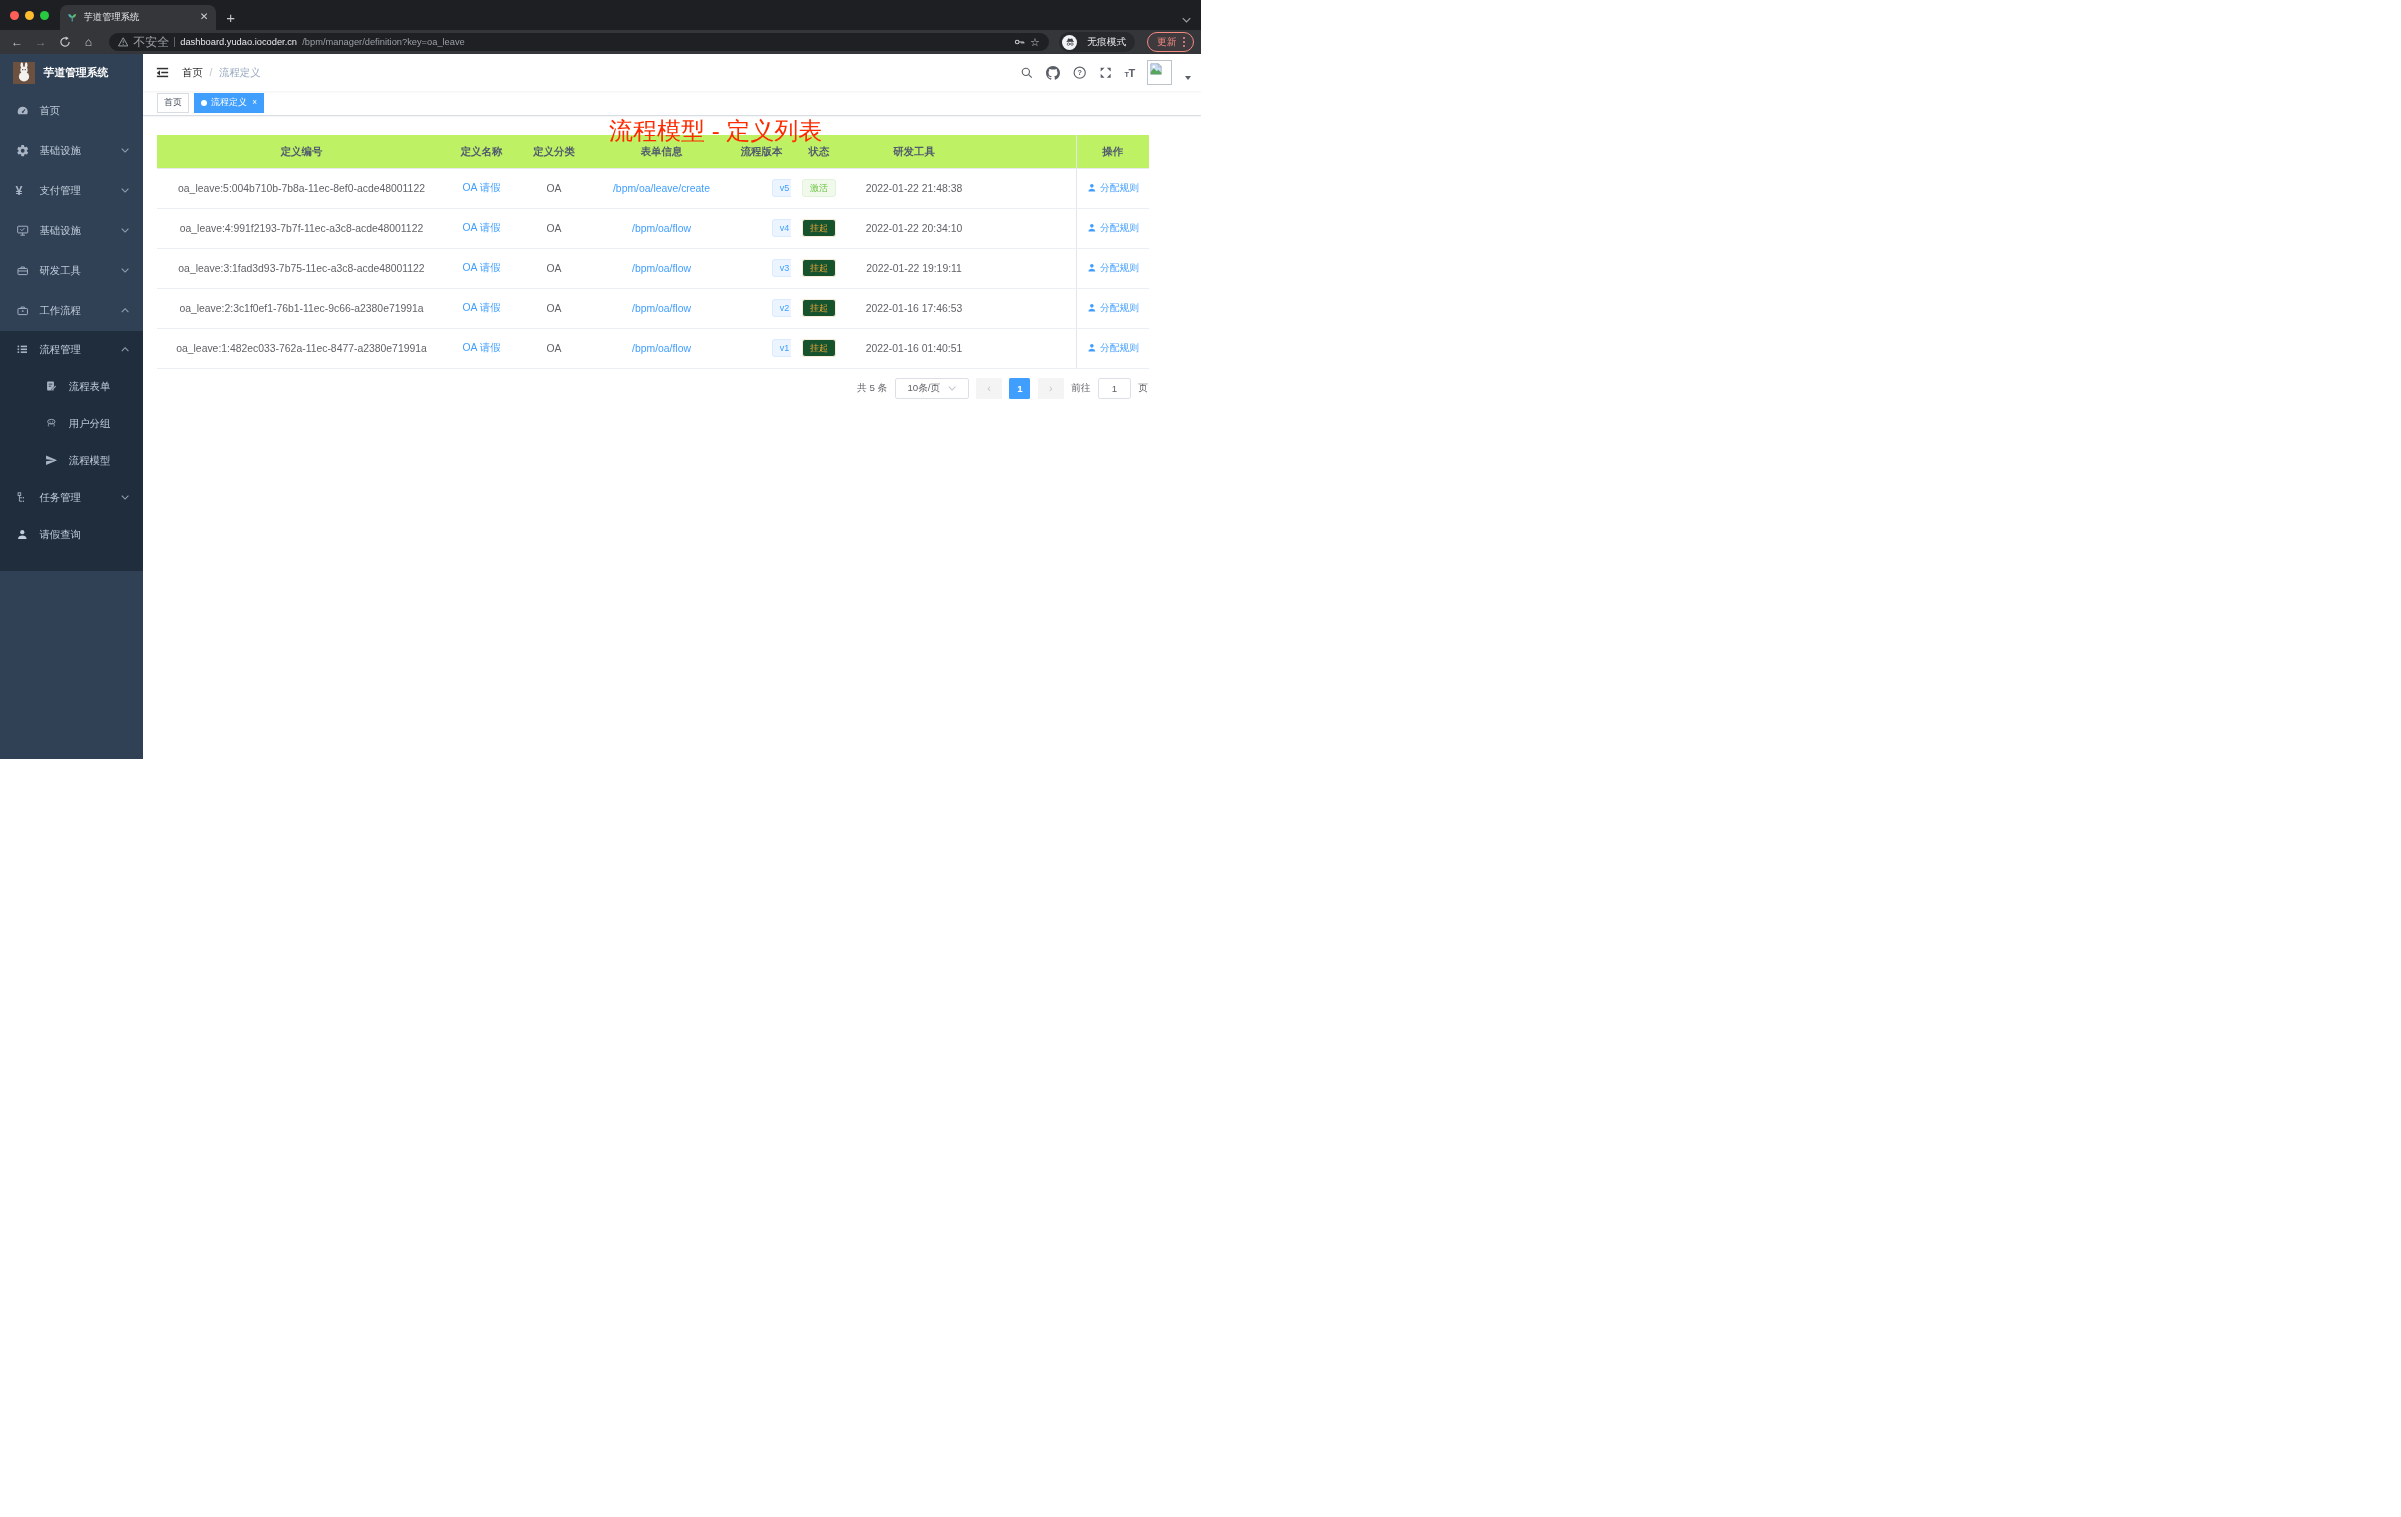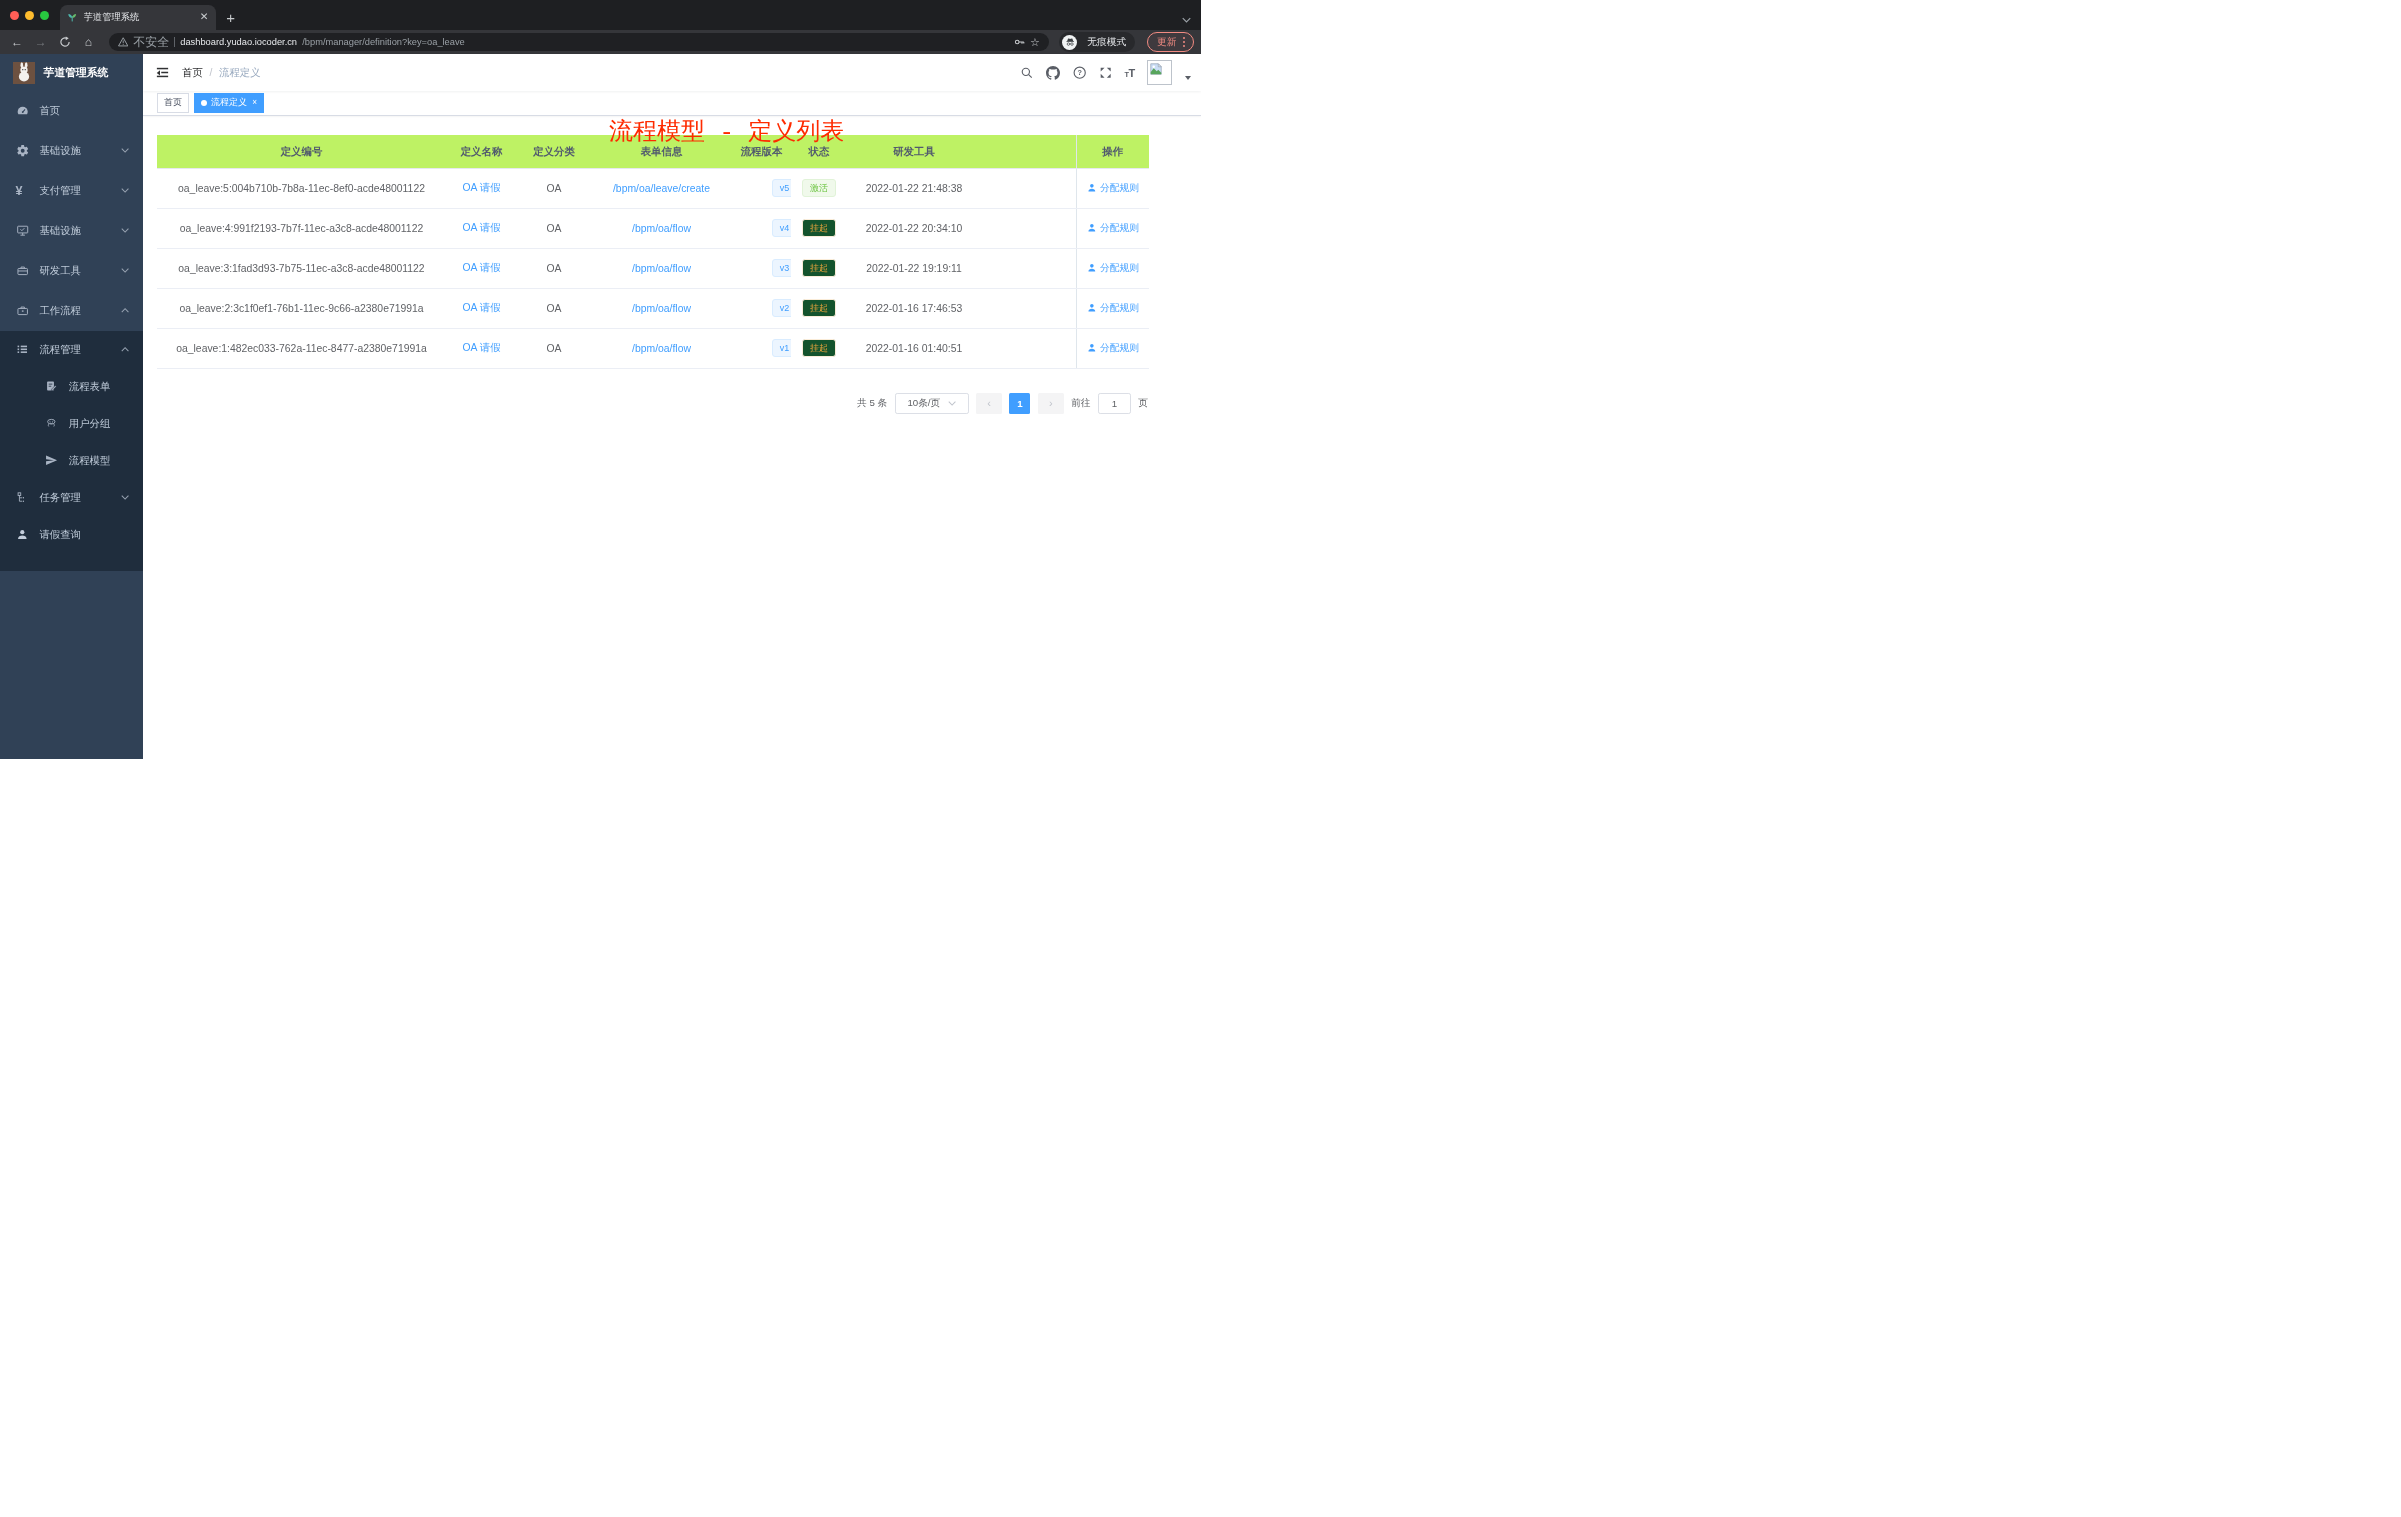--- a/index.html
+++ b/index.html
@@ -54,41 +54,41 @@
   .crumb-home { color:#303133; }
   .crumb-sep { color:#c0c4cc; }
   .crumb-cur { color:#97a8be; }
   .nav-right { margin-left:auto; display:flex; align-items:center; gap:12.6px; padding-right:10.4px; }
   .hic { color:#5a5e66; }
   .tt { color:#5a5e66; font-weight:bold; font-size:11px; letter-spacing:-0.7px; }
   .tt .small-t { font-size:7.4px; }
   .avatar { width:25px; height:25px; border:0.7px solid #bdc3cb; background:#fff; position:relative; }
   .avatar svg { position:absolute; top:1.5px; left:1.5px; }
   .caret { width:0; height:0; border-left:3.7px solid transparent; border-right:3.7px solid transparent; border-top:4.5px solid #5a5e66; margin-top:10.4px; }
-  .annotation { position:absolute; left:466px; top:61px; z-index:5; color:#fe2b00; font-size:24px; font-weight:500; white-space:nowrap;font-family:Liberation Mono, monospace; }
+  .annotation { position:absolute; left:466px; top:61px; z-index:5; color:#fe2b00; font-size:24px; font-weight:500; white-space:nowrap; }
 
   .tagsbar { height:25px; background:#fff; border-bottom:0.7px solid #d8dce5; box-shadow:0 0.7px 2.2px 0 rgba(0,0,0,.08); display:flex; align-items:center; padding-left:14px; gap:4.5px; position:relative; z-index:1; }
   .tag-item { height:19.3px; display:inline-flex; align-items:center; padding:0 6px; border:0.7px solid #d8dce5; background:#fff; color:#495060; font-size:9px; cursor:pointer; }
   .tag-item.active { background:#409eff; border-color:#409eff; color:#fff; }
   .tag-dot { width:6px; height:6px; border-radius:50%; background:#fff; margin-right:4.5px; }
   .tag-x { margin-left:5.2px; font-size:8.2px; }
 
   .content { padding:19.3px 14px 0 14px; }
   table { border-collapse:collapse; width:991px; table-layout:fixed; font-size:10.4px; }
   thead th { height:33px; background:#bef264; color:#515a6e; font-weight:bold; text-align:center; border-bottom:0.7px solid #e6e9ef; }
   tbody td { height:40px; text-align:center; color:#606266; border-bottom:0.7px solid #ebeef5; overflow:hidden; white-space:nowrap; }
   .c-op-h, .c-op { border-left:0.7px solid #dfe6ec; }
   a.link { color:#409eff; text-decoration:none; cursor:pointer; }
   .tag { display:inline-block; height:18px; line-height:16.3px; padding:0 6.7px; border-radius:3px; font-size:9px; }
   .ver { background:#ecf5ff; border:0.7px solid #d9ecff; color:#409eff;margin-left:40px; }
   .st-act { background:#f0f9eb; border:0.7px solid #e1f3d8; color:#67c23a; }
   .st-sus { background:#14532d; border:0.7px solid #faecd8; color:#e6a23c; }
   .oplink { color:#409eff; font-size:9.7px; text-decoration:none; display:inline-flex; align-items:center; gap:3.7px; cursor:pointer; }
 
-  .pager { width:991px; margin-top:24px; display:flex; align-items:center; justify-content:flex-end; gap:7.4px; font-size:9.7px; color:#606266; }
+  .pager { width:991px; margin-top:9px; display:flex; align-items:center; justify-content:flex-end; gap:7.4px; font-size:9.7px; color:#606266; }
   .pg-select { width:74px; height:21px; border:0.7px solid #dcdfe6; border-radius:2.2px; display:flex; align-items:center; justify-content:center; gap:7.4px; color:#606266; cursor:pointer; }
   .pg-btn { min-width:26px; height:21px; background:#f4f4f5; border-radius:1.5px; display:flex; align-items:center; justify-content:center; color:#c0c4cc; font-size:11px; cursor:pointer; }
   .pg-cur { min-width:21px; height:21px; background:#409eff; color:#fff; border-radius:1.5px; display:flex; align-items:center; justify-content:center; font-weight:bold; }
   .pg-input { width:33px; height:21px; border:0.7px solid #dcdfe6; border-radius:2.2px; text-align:center; color:#606266; font-size:9.7px; font-family:"Liberation Sans",sans-serif; }
 </style>
 </head>
 <body>
 
 <div>
   <div class="tabstrip">

